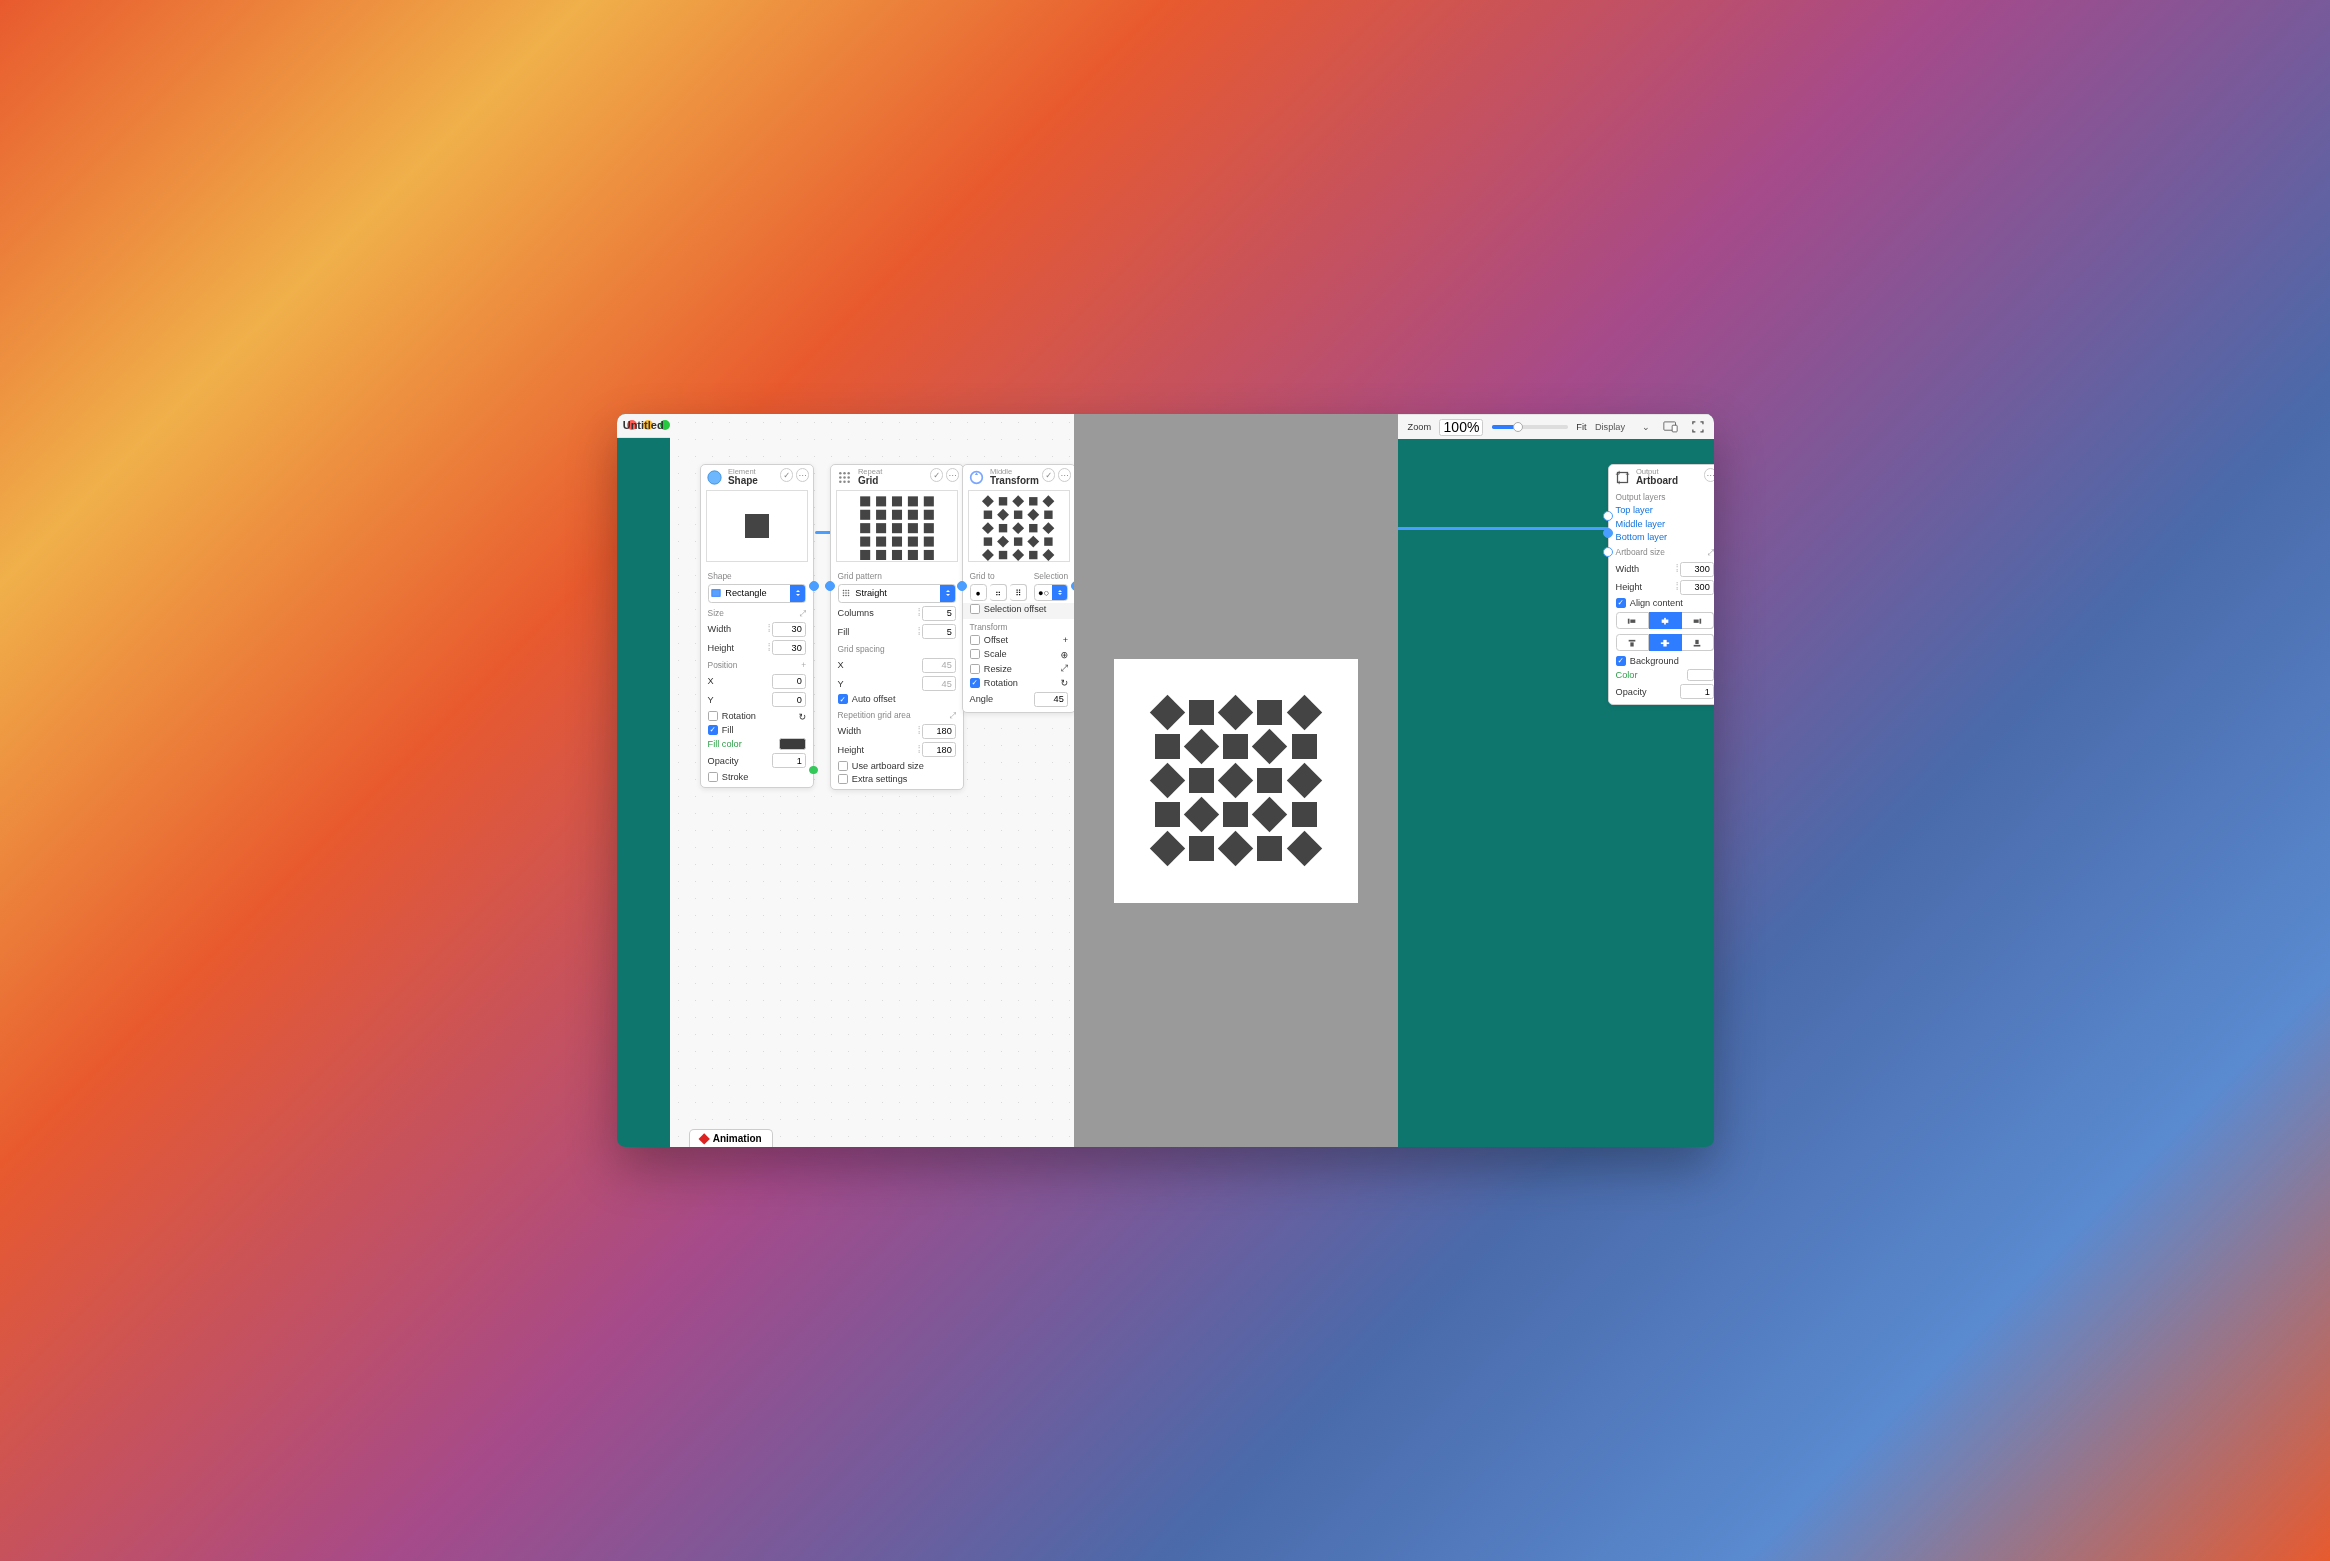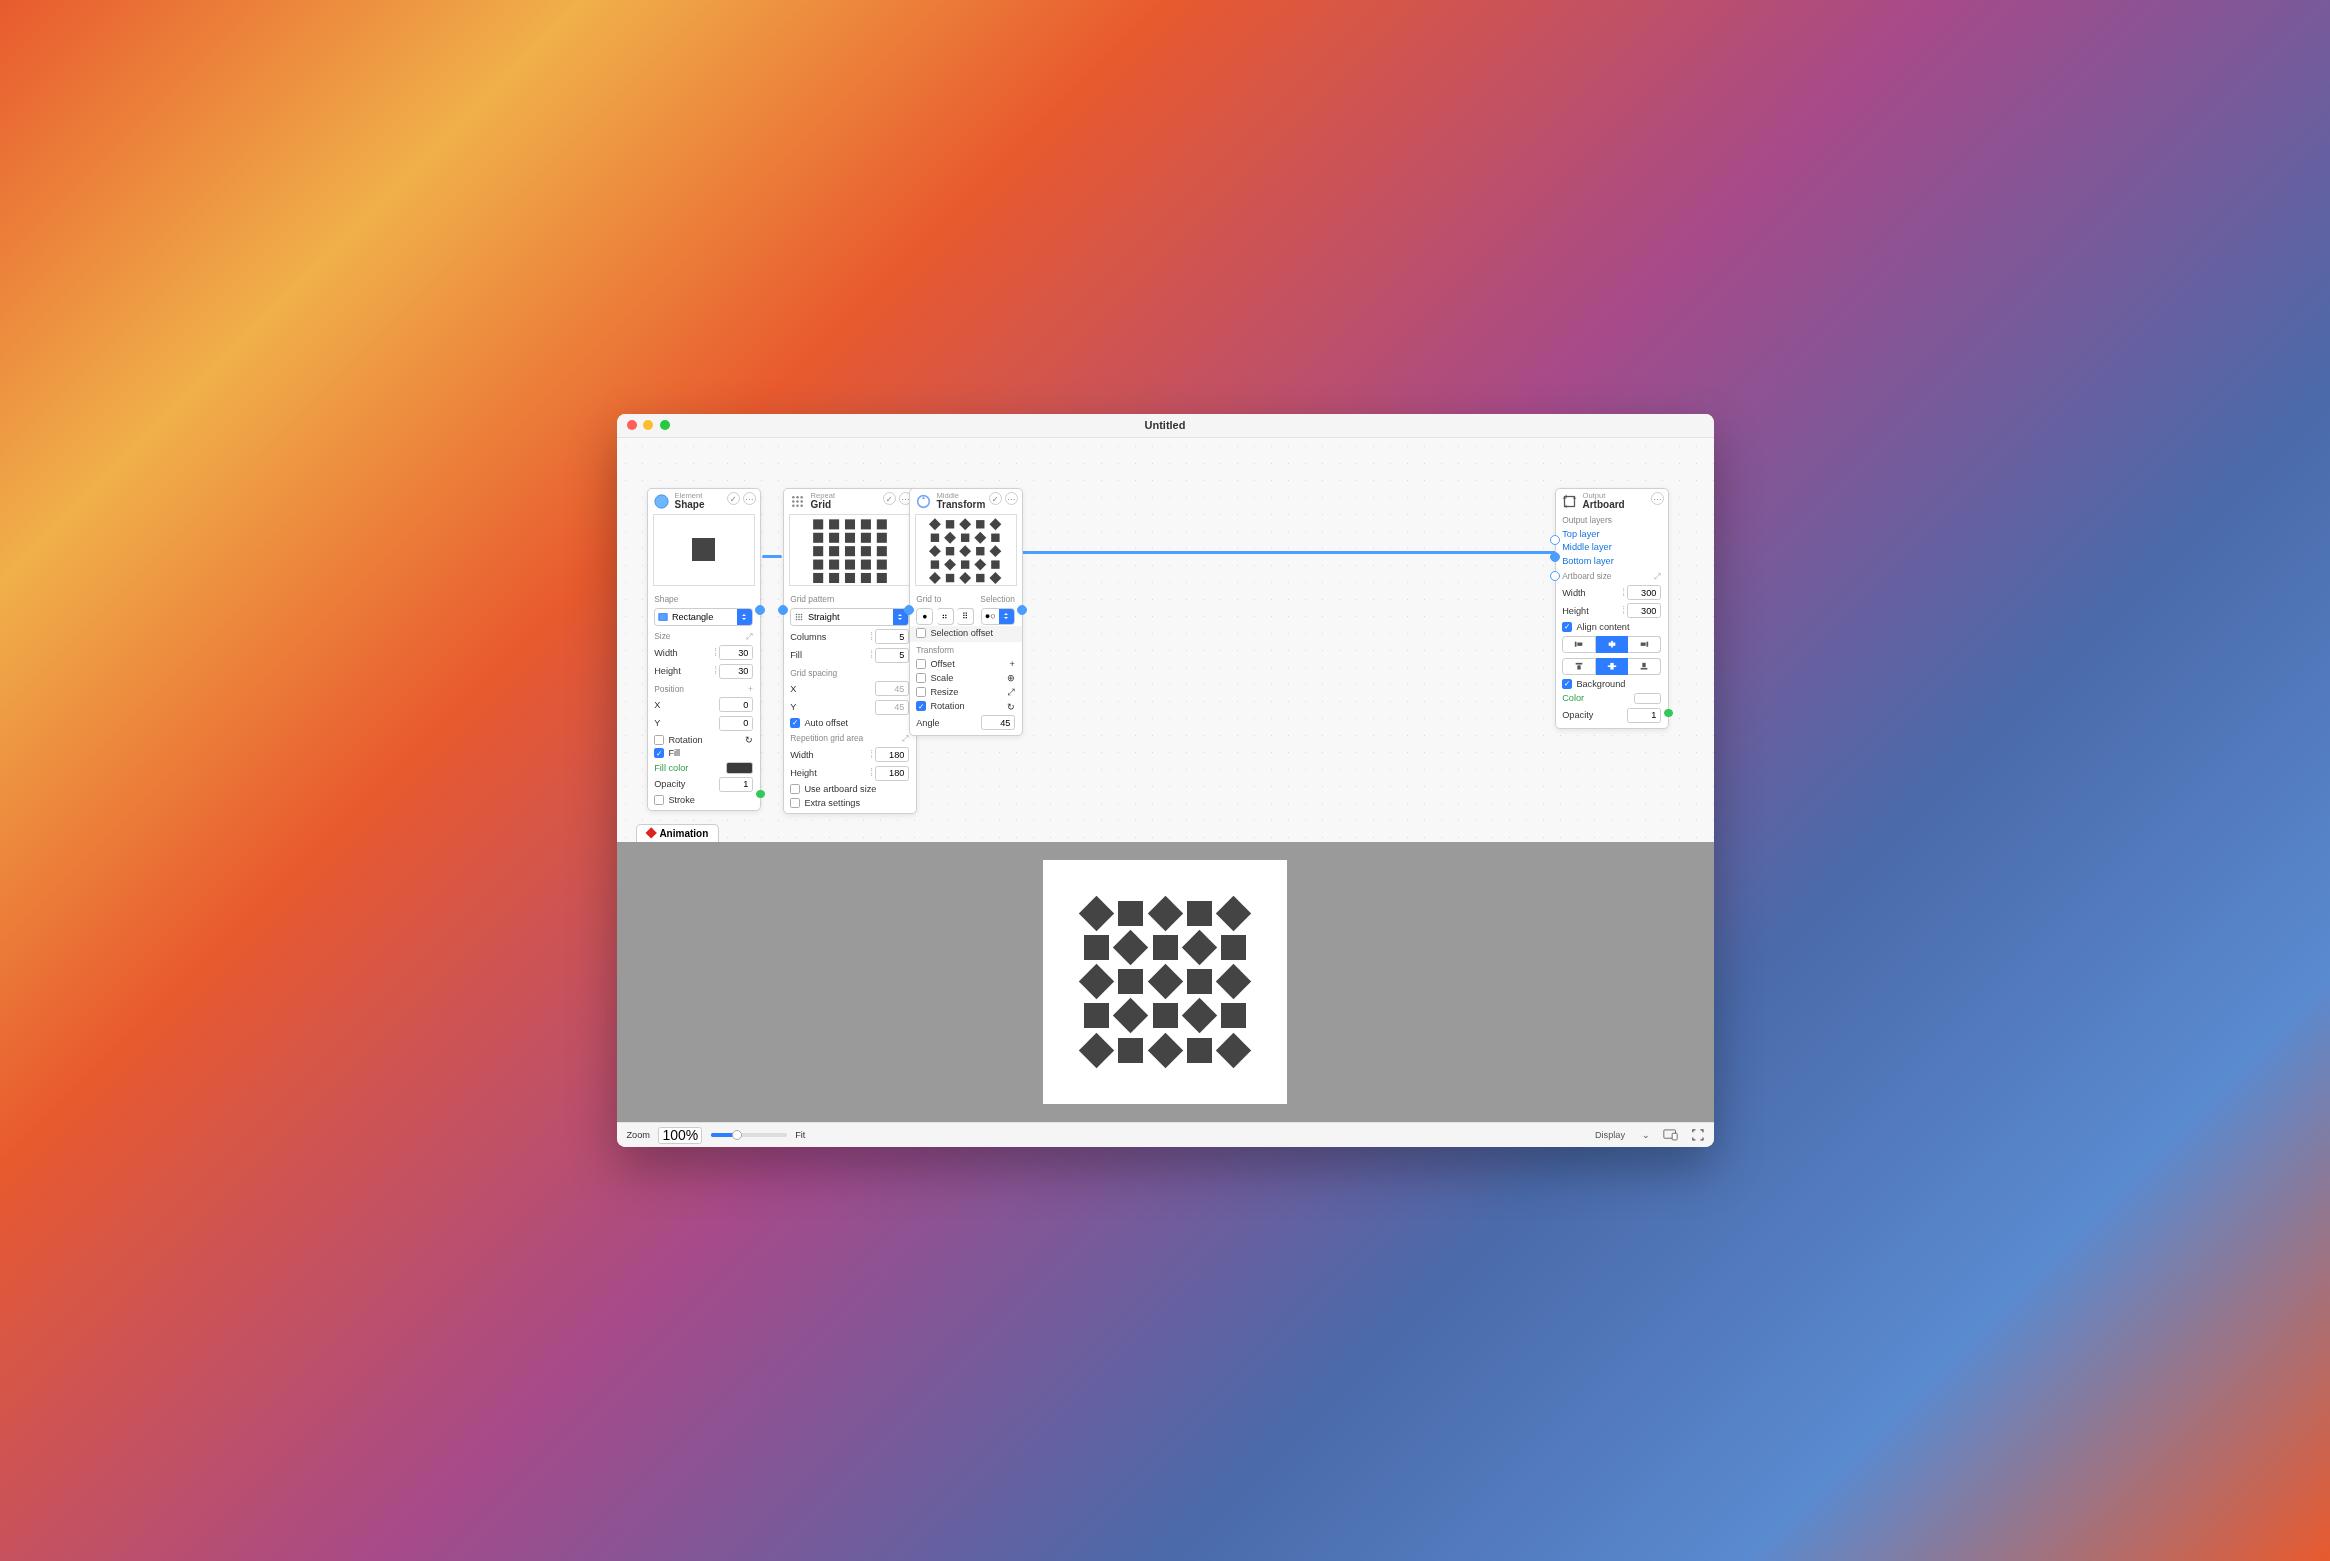--- a/index.html
+++ b/index.html
@@ -2,23 +2,23 @@
 <html style="font-size:13.5px"><head>
 <meta charset="utf-8">
 <style>
 * { box-sizing: border-box; margin: 0; padding: 0; font-family: -apple-system, BlinkMacSystemFont, "Segoe UI", sans-serif; }
 body {
   background: linear-gradient(135deg, #e85a2e 0%, #f0b04a 15%, #e85a2e 30%, #a64a8a 50%, #4a6aaa 70%, #5a8ad0 85%, #e85a2e 100%);
   width: 100vw; height: 100vh; overflow: hidden;
   display: flex; align-items: center; justify-content: center;
 }
 .window {
-  width: 1097px; height: 733px; background: #fef9c3;
+  width: 1097px; height: 733px; background: #0f766e;
   border-radius: 8.4px; box-shadow: 0 21px 50px rgba(0,0,0,.3);
-  display: flex; flex-direction: column; overflow: hidden; position: relative;
+  display: flex; flex-direction: row; overflow: hidden; position: relative;
 }
 .titlebar {
   height: 23.5px; background: #f5f5f5; border-bottom: 0.8px solid #e3e3e3;
   display: flex; align-items: center; position: relative;
 }
 .traffic { display: flex; gap: 6.7px; margin-left: 10px; }
 .dot { width: 10px; height: 10px; border-radius: 50%; }
 .dot.r { background:#ff5f57; } .dot.y{background:#febc2e;} .dot.g{background:#28c840;}
 .titlebar .title { position:absolute; left:0; right:0; text-align:center; font-size:11px; font-weight:600; color:#333; pointer-events:none;}
 .canvas-area {
@@ -192,21 +192,21 @@
       <div class="field-row">
           <span>Opacity</span>
           <input class="num-input" value="1" style="">
         </div>
       <div class="check-row" style="padding-bottom:5px;">
           <span class="cb"></span>
           <span>Stroke</span>
         </div>
     </div>
 
-    <div class="node" style="left:166px; top:50px; width:134px;">
+    <div class="node" style="left:160px; top:50px; width:134px;">
       <div class="node-head">
         <div class="icon-wrap">
           <svg width="15" height="15" viewBox="0 0 18 18">
               <g fill="#888">
                 <circle cx="4" cy="4" r="1.5"></circle>
                 <circle cx="9" cy="4" r="1.5"></circle>
                 <circle cx="14" cy="4" r="1.5"></circle>
                 <circle cx="4" cy="9" r="1.5"></circle>
                 <circle cx="9" cy="9" r="1.5"></circle>
                 <circle cx="14" cy="9" r="1.5"></circle>

